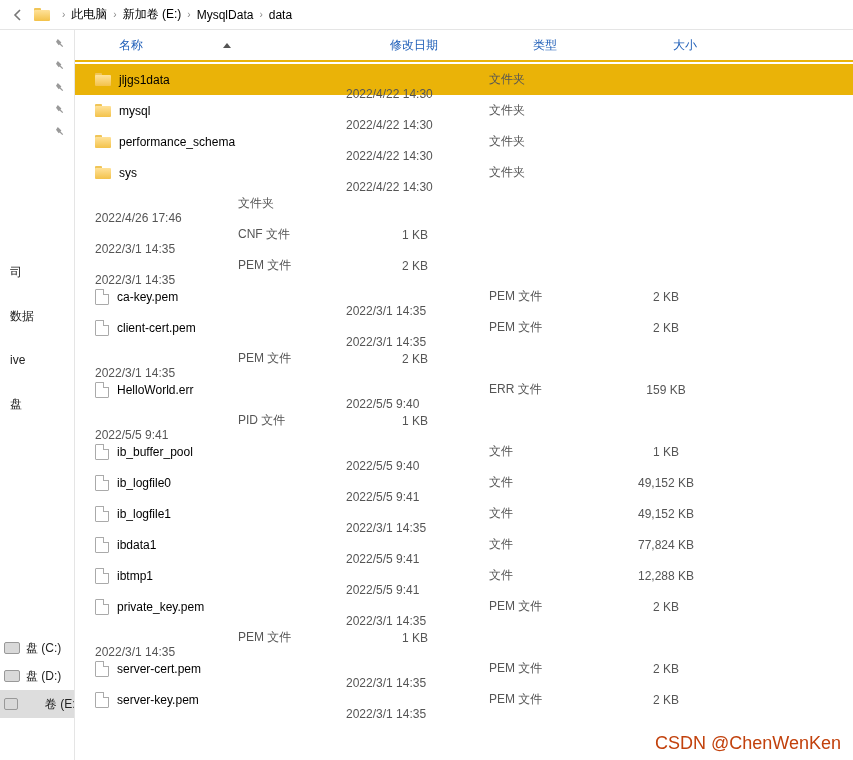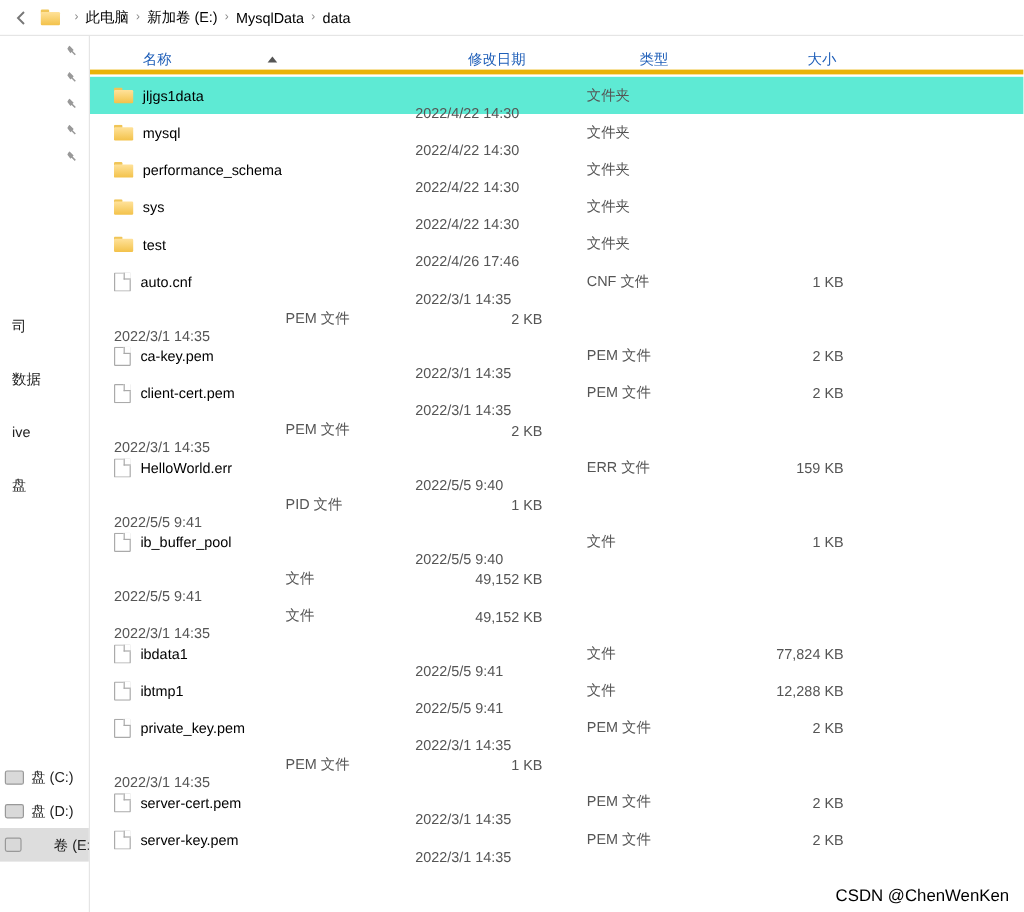--- a/index.html
+++ b/index.html
@@ -62,22 +62,22 @@
     height: 22px;
   }
   .sb-label { margin-left: 6px; white-space: nowrap; overflow: hidden; text-overflow: clip; }
   .content {
     flex: 1;
     position: relative;
   }
   .headers {
     display: flex;
     height: 32px;
-    border-bottom: 4px solid #eab308;
-    align-items: flex-end;
+    border-bottom: 2px solid #eab308;
+    align-items: center;
     padding-left: 44px;
     color: #1e5eb8;
     font-size: 12px;
   }
   .h-name  { width: 227px; display:flex; align-items:center; }
   .h-date  { width: 143px; margin-left: 44px; }
   .h-type  { width: 140px; }
   .h-size  { width: 90px; }
   .sort-arrow {
     display:inline-block; width:0; height:0;
@@ -87,26 +87,26 @@
     margin-left: 80px;
   }
   .rows { padding-top: 2px; }
   .row {
     display: flex;
     align-items: center;
     height: 31px;
     padding-left: 20px;
   }
   .row.sel {
-    background: #5eead4;
+    background: #eab308;
   }
   .cell-name { width: 251px; display:flex; align-items:center; overflow:hidden; }
   .cell-date { width: 143px; color:#555;margin-top:28px; }
   .cell-type { width: 140px; color:#555; }
-  .cell-size { width: 80px; color:#555; text-align:right; padding-right:6px; }
+  .cell-size { width: 80px; color:#555; text-align:center; padding-right:6px; }
   .fname { margin-left: 8px; color:#000; white-space:nowrap; }
   .folder-icon {
     width:16px; height:13px; position:relative;
   }
   .folder-icon::before {
     content:"";
     position:absolute; left:0; top:0;
     width:7px; height:3px;
     background:#f0c557;
     border-radius:1px 1px 0 0;
@@ -134,21 +134,21 @@
     border-bottom:1px solid #aaa;
   }
   .drive-icon {
     width:16px; height:12px;
     background:#d9d9d9;
     border:1px solid #999;
     border-radius:2px;
   }
   .watermark {
     position:absolute; right:12px; bottom:6px;
-    color:#000000; font-size:14px;
+    color:#c2410c; font-size:18px;
     font-family: "Microsoft YaHei", sans-serif;
   }
 </style>
 </head>
 <body>
 
 <div class="addr-bar">
   <div class="nav-arrow">
     <svg width="14" height="14" viewBox="0 0 14 14">
         <path d="M9 2 L4 7 L9 12" stroke="#777" stroke-width="1.6" fill="none"></path>
@@ -257,33 +257,25 @@
         <div class="row">
           <div class="cell-name">
             <span class="folder-icon"></span>
             <span class="fname">sys</span>
           </div>
           <div class="cell-date">2022/4/22 14:30</div>
           <div class="cell-type">文件夹</div>
           <div class="cell-size"></div>
         </div>
         <div class="row">
-          <div class="cell-name">
-            <span class="folder-icon"></span>
-            <span class="fname">test</span>
-          </div>
           <div class="cell-date">2022/4/26 17:46</div>
           <div class="cell-type">文件夹</div>
           <div class="cell-size"></div>
         </div>
         <div class="row">
-          <div class="cell-name">
-            <span class="file-icon"></span>
-            <span class="fname">auto.cnf</span>
-          </div>
           <div class="cell-date">2022/3/1 14:35</div>
           <div class="cell-type">CNF 文件</div>
           <div class="cell-size">1 KB</div>
         </div>
         <div class="row">
           <div class="cell-date">2022/3/1 14:35</div>
           <div class="cell-type">PEM 文件</div>
           <div class="cell-size">2 KB</div>
         </div>
         <div class="row">
@@ -326,25 +318,33 @@
         <div class="row">
           <div class="cell-name">
             <span class="file-icon"></span>
             <span class="fname">ib_buffer_pool</span>
           </div>
           <div class="cell-date">2022/5/5 9:40</div>
           <div class="cell-type">文件</div>
           <div class="cell-size">1 KB</div>
         </div>
         <div class="row">
+          <div class="cell-name">
+            <span class="file-icon"></span>
+            <span class="fname">ib_logfile0</span>
+          </div>
           <div class="cell-date">2022/5/5 9:41</div>
           <div class="cell-type">文件</div>
           <div class="cell-size">49,152 KB</div>
         </div>
         <div class="row">
+          <div class="cell-name">
+            <span class="file-icon"></span>
+            <span class="fname">ib_logfile1</span>
+          </div>
           <div class="cell-date">2022/3/1 14:35</div>
           <div class="cell-type">文件</div>
           <div class="cell-size">49,152 KB</div>
         </div>
         <div class="row">
           <div class="cell-name">
             <span class="file-icon"></span>
             <span class="fname">ibdata1</span>
           </div>
           <div class="cell-date">2022/5/5 9:41</div>

